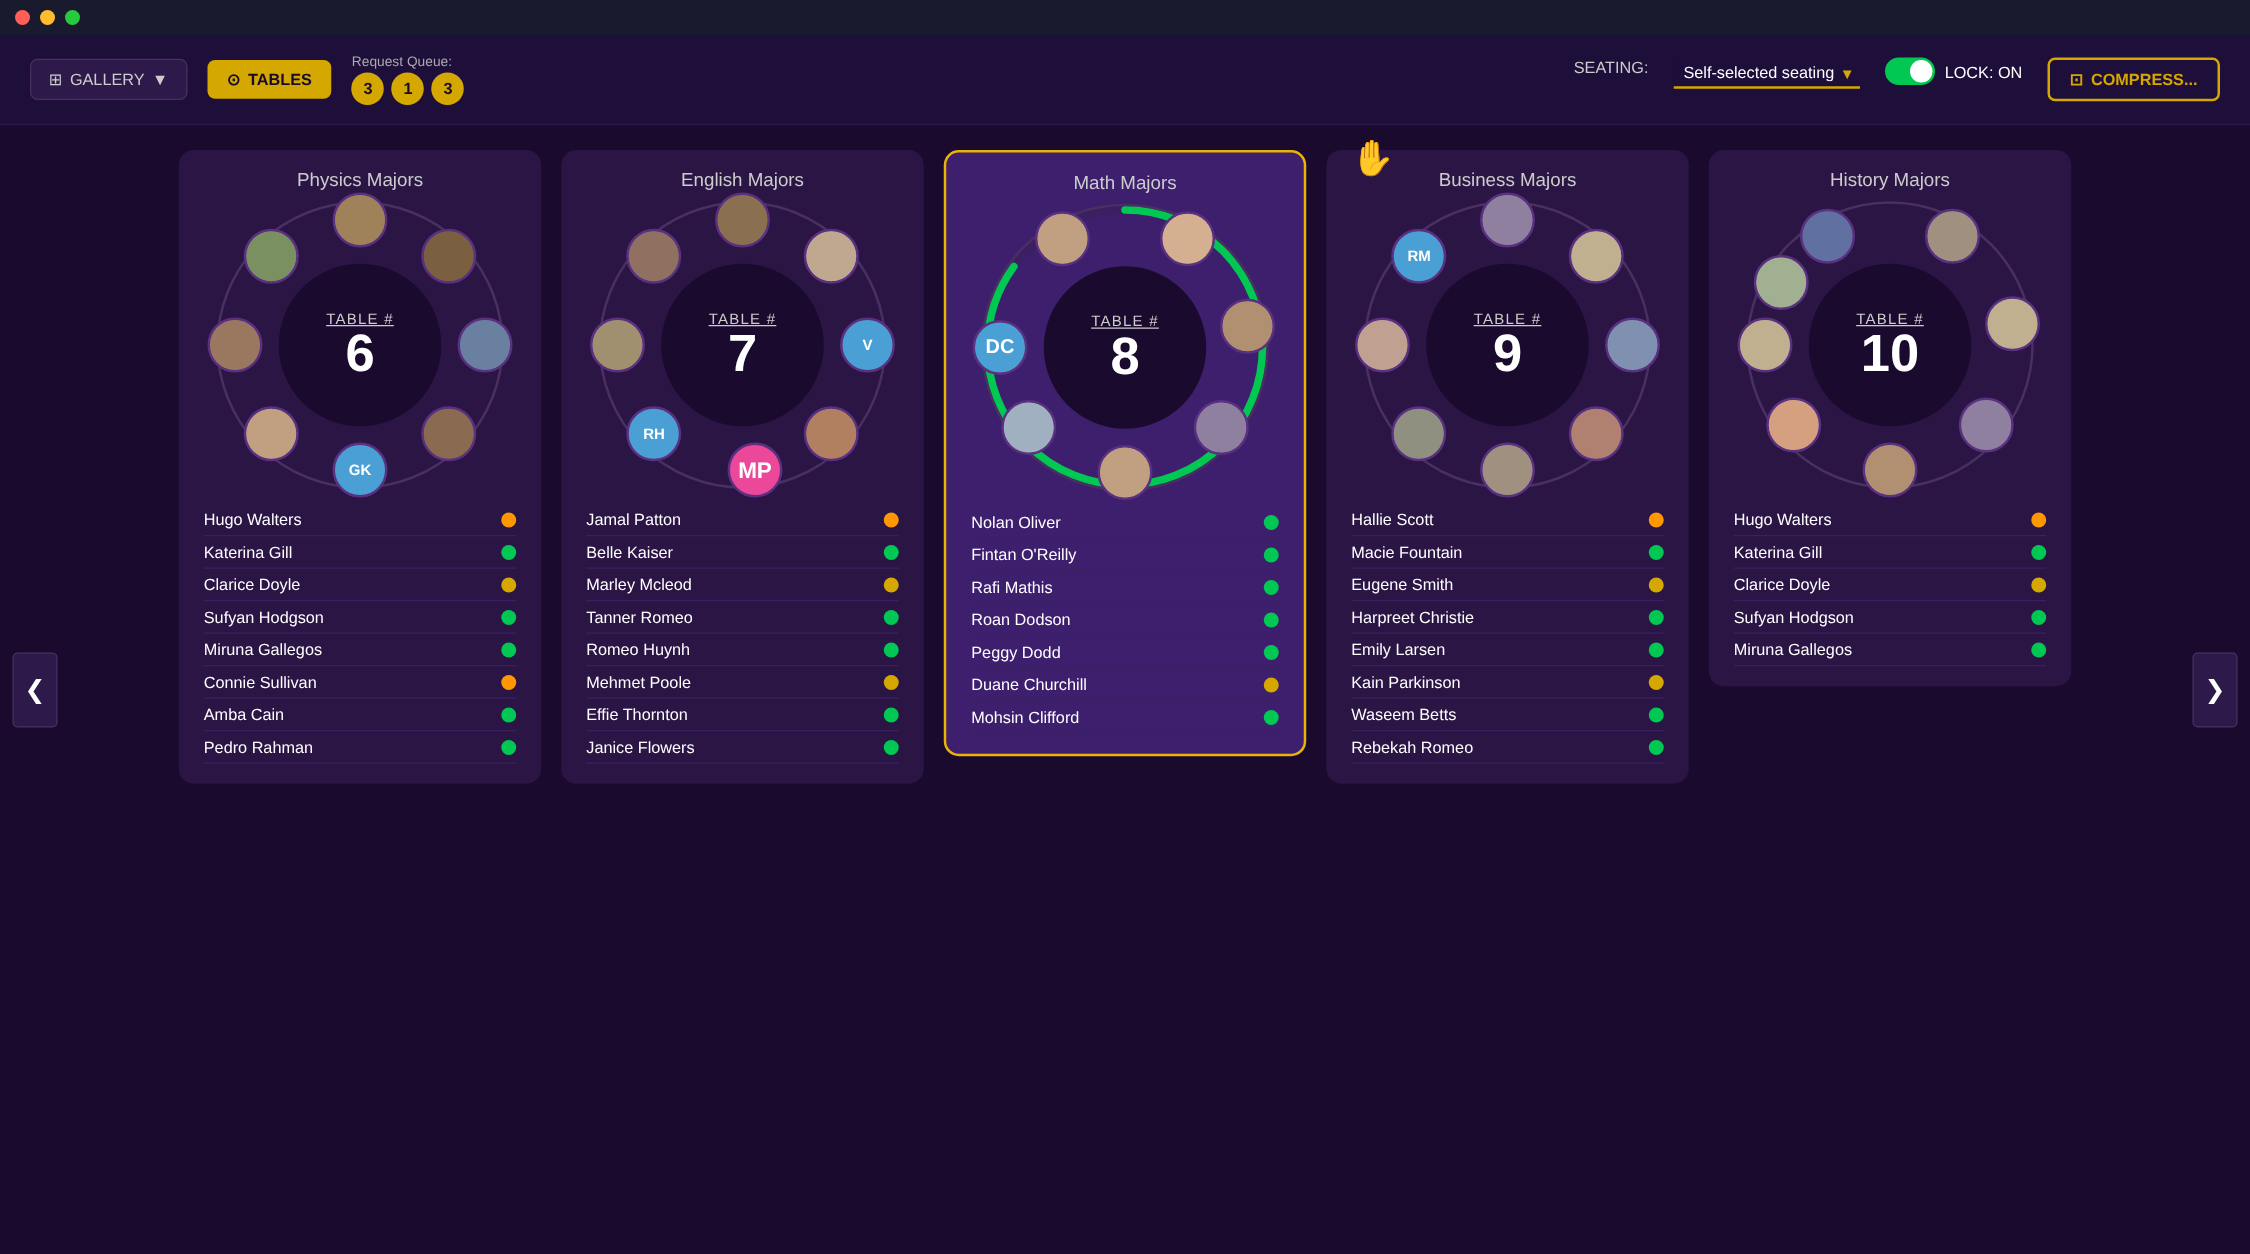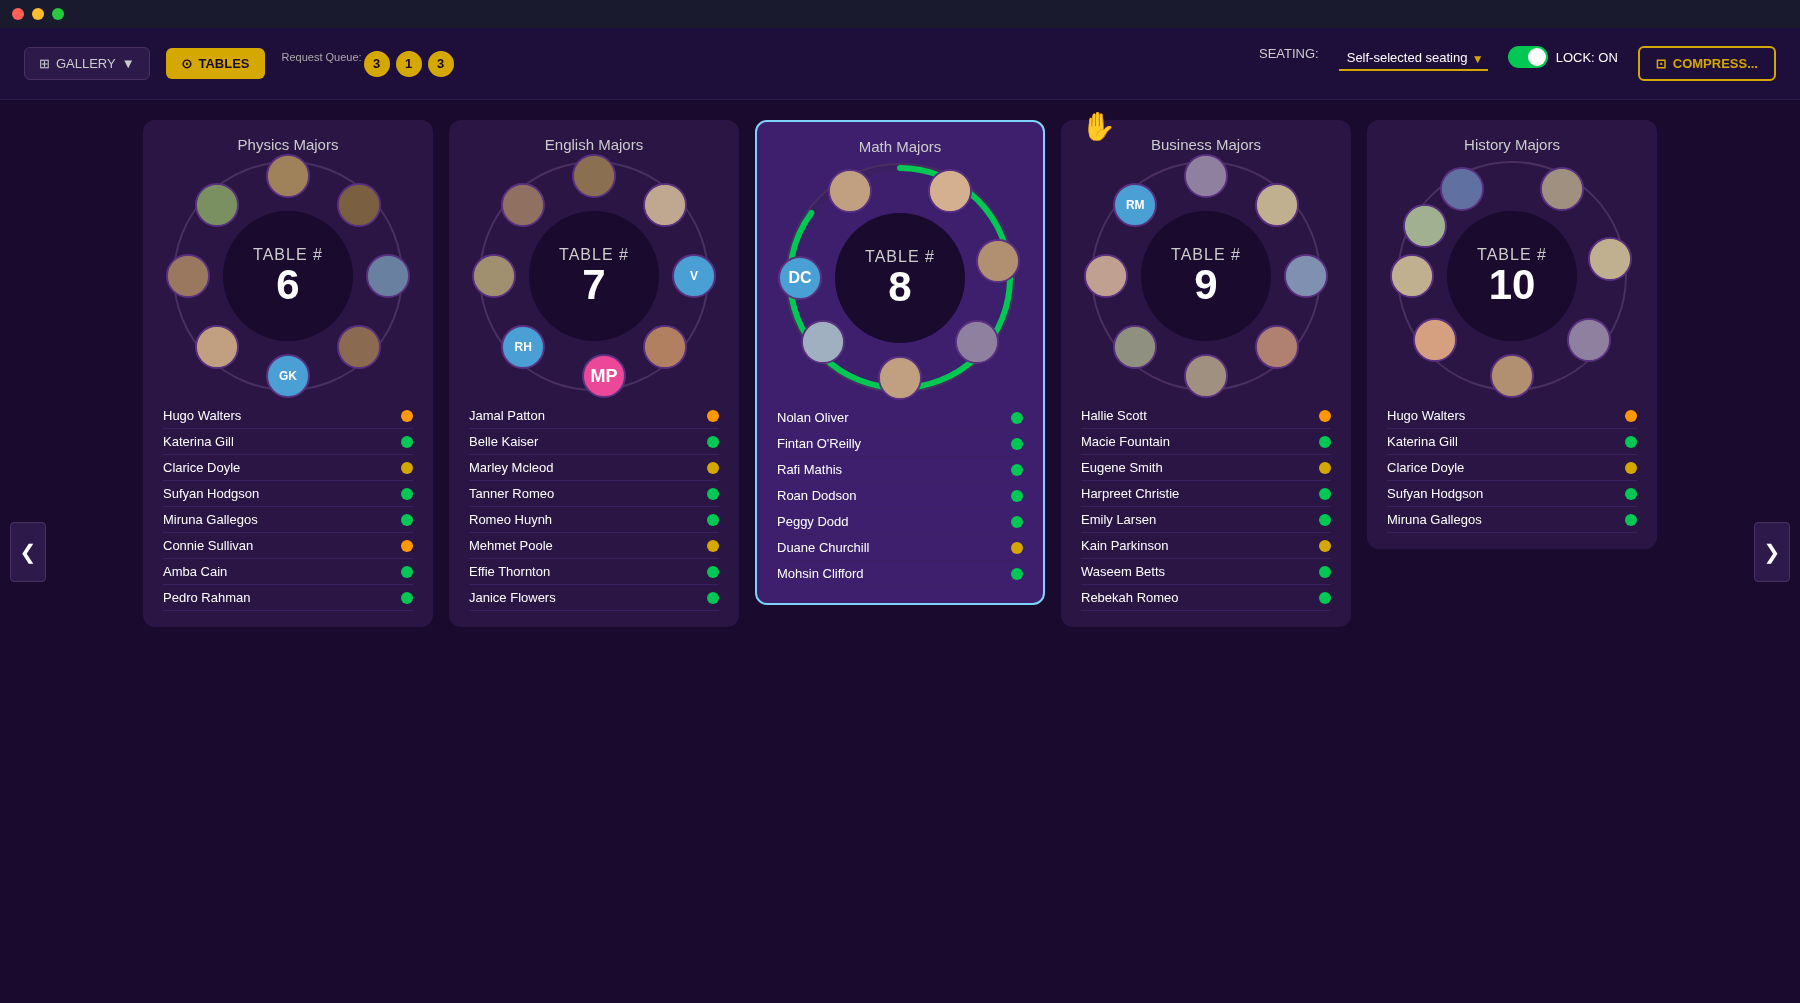--- a/index.html
+++ b/index.html
@@ -58,21 +58,21 @@
       padding: 8px 16px;
       display: flex;
       align-items: center;
       gap: 6px;
       cursor: pointer;
       font-size: 13px;
       font-weight: bold;
     }
     .request-queue {
       display: flex;
-      flex-direction: row;
+      flex-direction: column;
       gap: 2px;
     }
     .request-queue-label {
       color: #aaa;
       font-size: 11px;
     }
     .request-queue-badges {
       display: flex;
       gap: 6px;
     }
@@ -181,21 +181,21 @@
       width: 290px;
       flex-shrink: 0;
       display: flex;
       flex-direction: column;
       align-items: center;
       padding: 16px 0 16px 0;
       position: relative;
     }
     .table-card.active {
       background: #3d1f6e;
-      border: 2px solid #7dd3fc;
+      border: 2px solid #eab308;
     }
 
     .table-title {
       color: #ccc;
       font-size: 15px;
       margin-bottom: 8px;
     }
     .circle-center {
       position: absolute;
       top: 50%; left: 50%;
@@ -203,23 +203,24 @@
       background: #1a0a2e;
       width: 130px; height: 130px;
       border-radius: 50%;
       display: flex;
       flex-direction: column;
       align-items: center;
       justify-content: center;
       color: white;
     }
     .table-num-label {
-      font-size: 16px;
+      font-size: 12px;
       letter-spacing: 1px;
       color: #ccc;
+      text-decoration: underline;
     }
     .table-num {
       font-size: 42px;
       font-weight: bold;
       line-height: 1;
     }
     .circle-ring {
       position: absolute;
       top: 0; left: 0;
       width: 100%; height: 100%;

